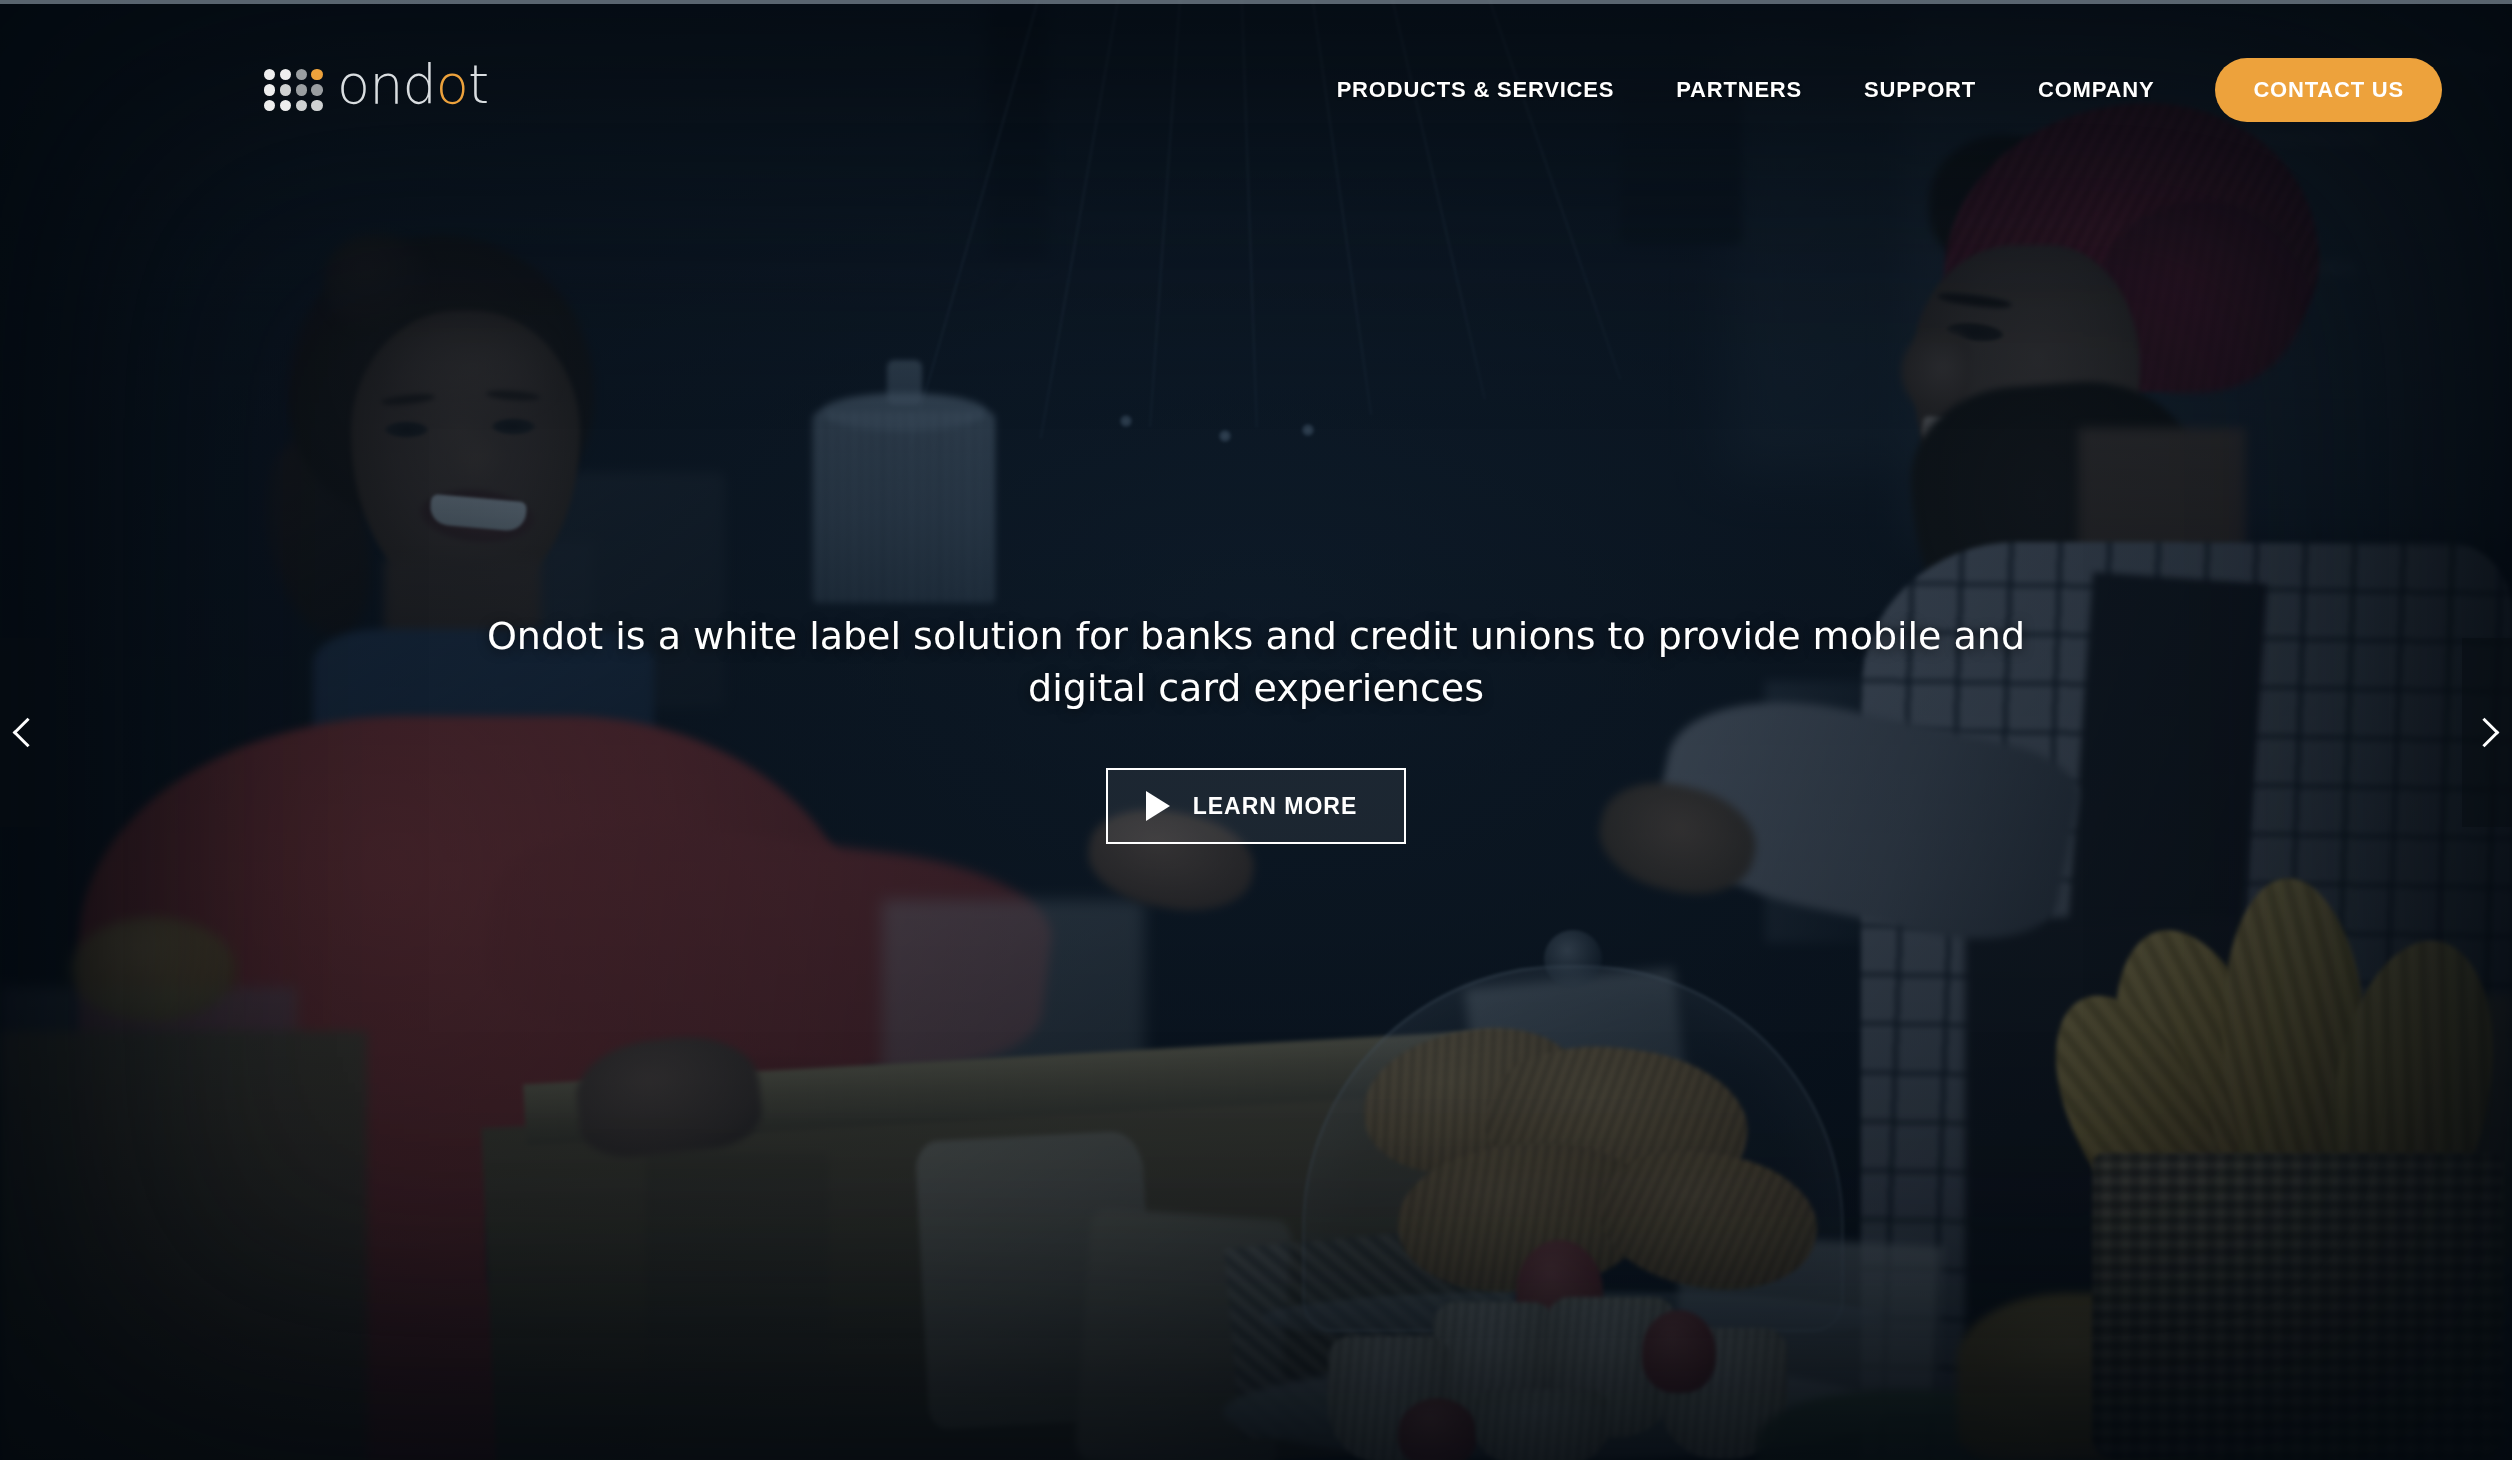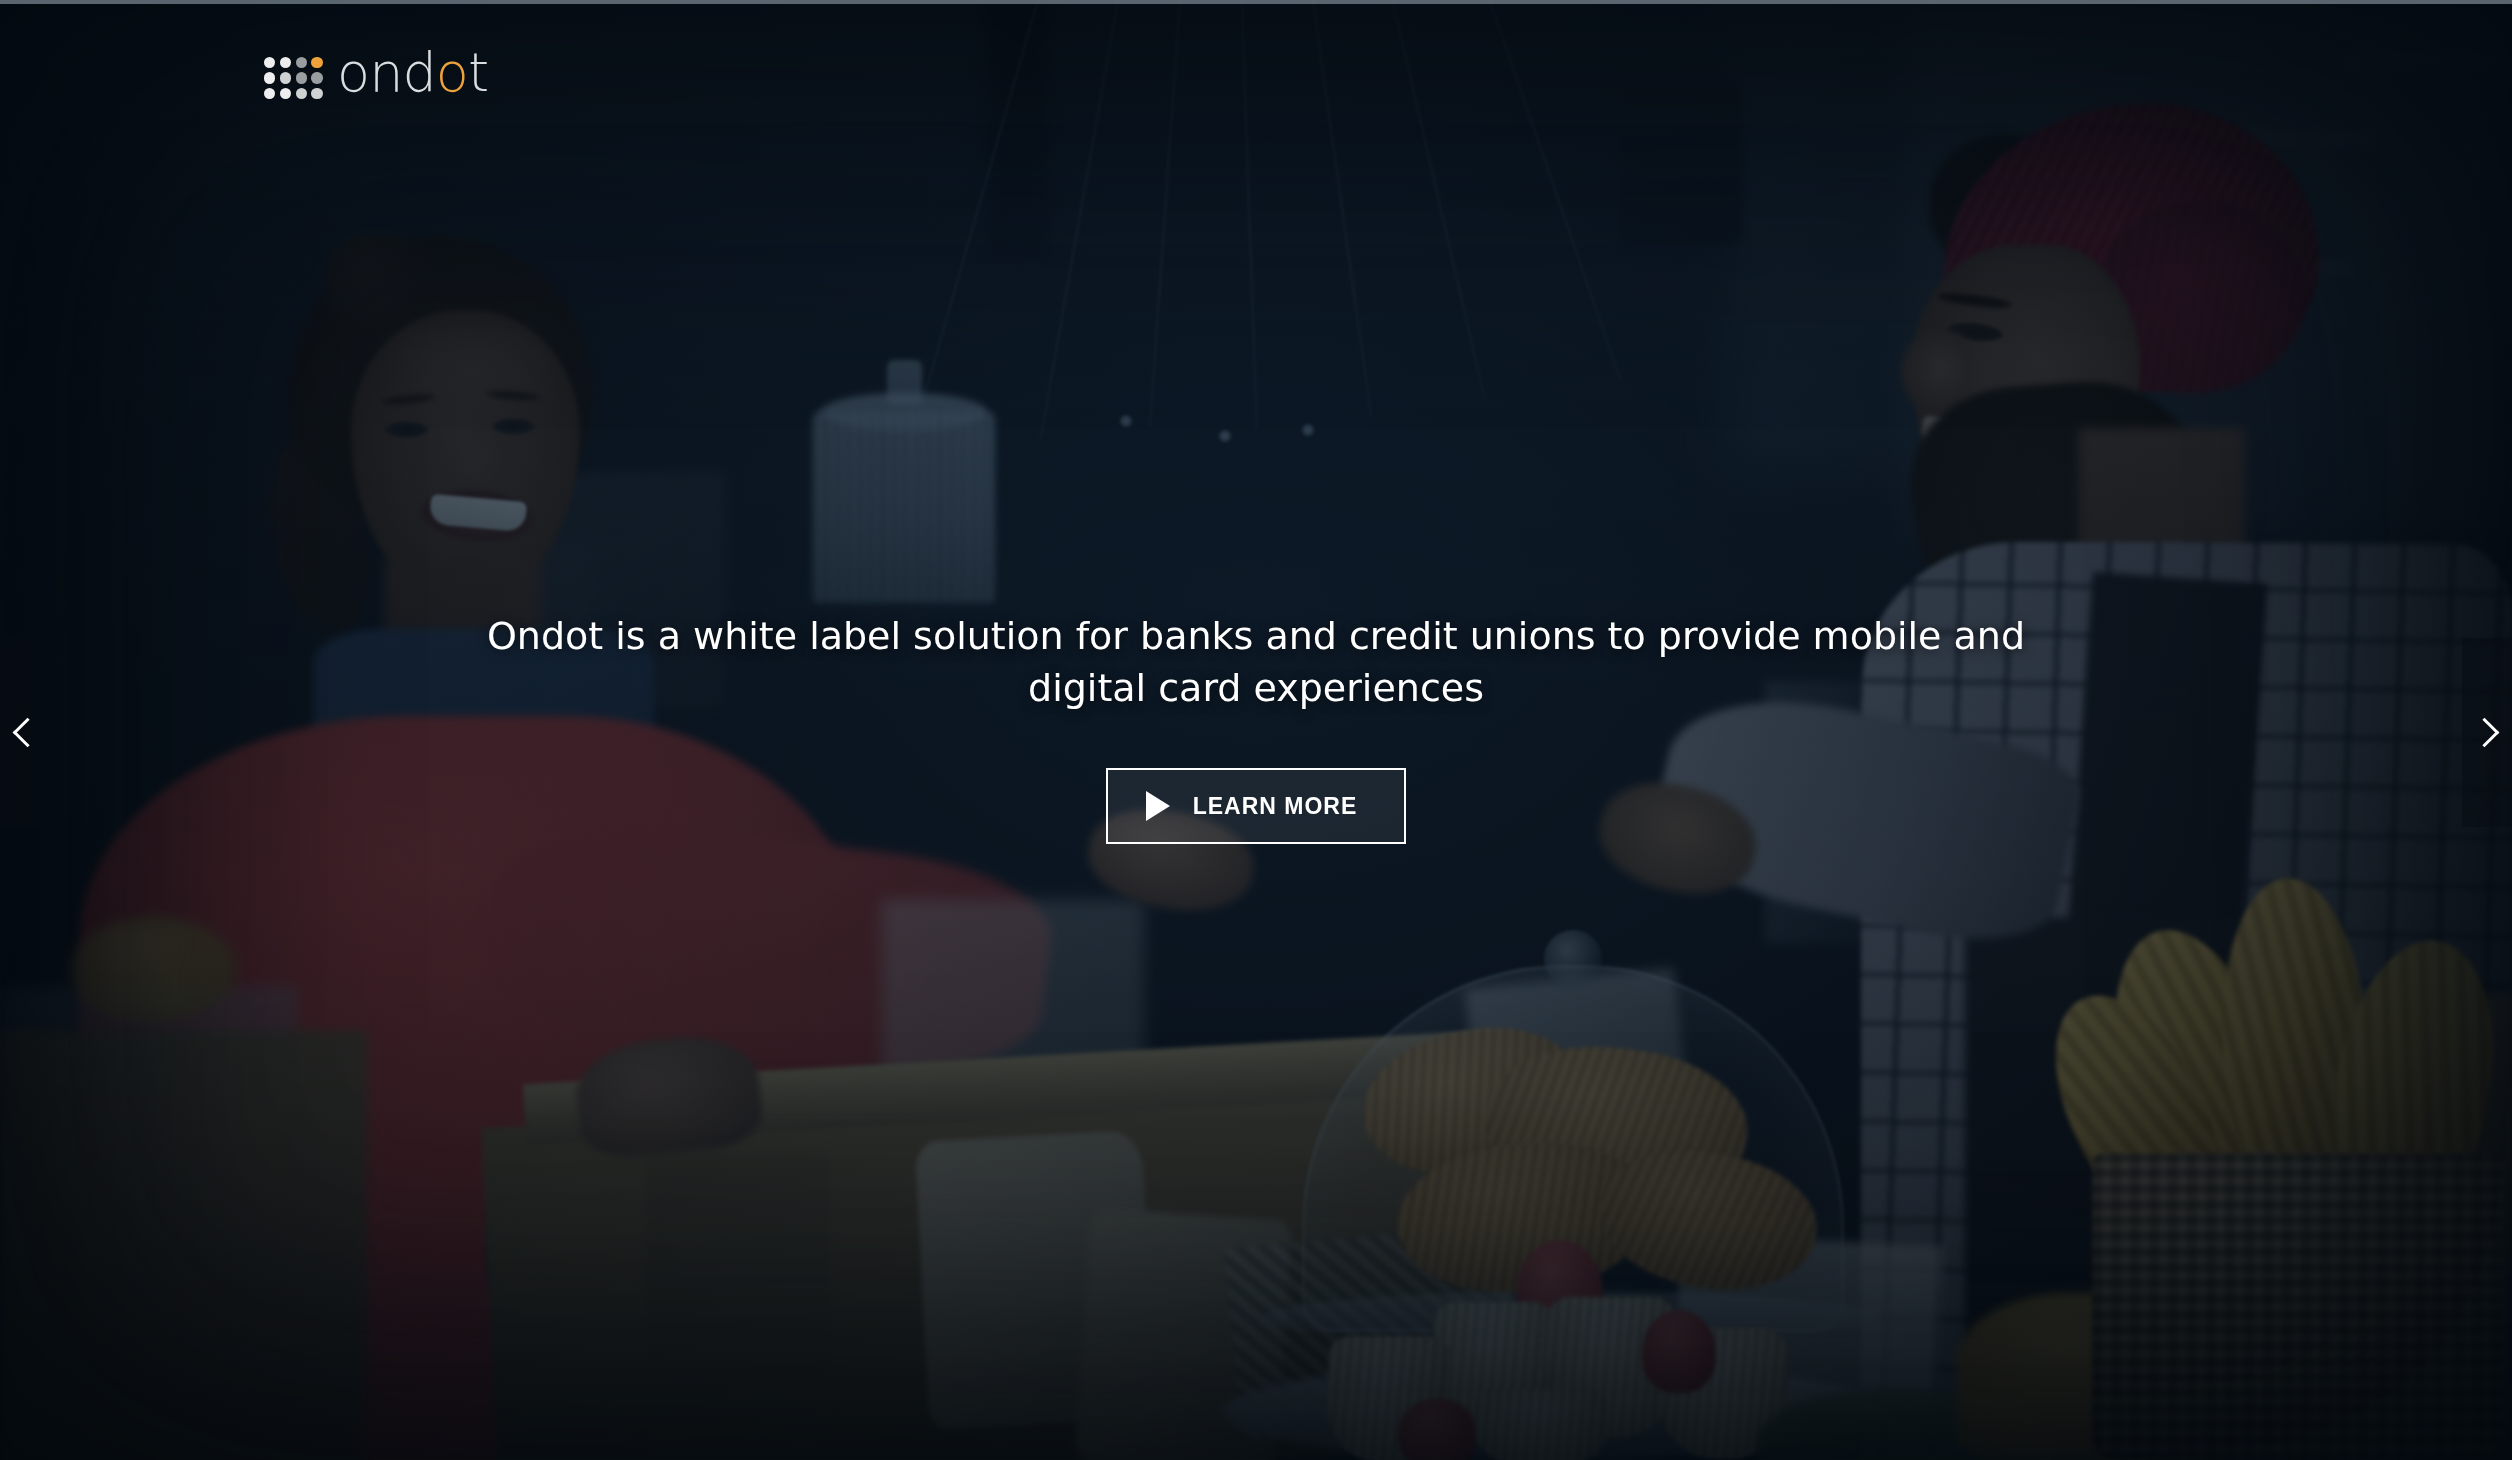--- a/index.html
+++ b/index.html
@@ -411,21 +411,21 @@
     position:absolute; inset:0;
     background:radial-gradient(ellipse at 50% 42%, rgba(24,54,86,.30) 0%, rgba(8,18,30,.55) 70%, rgba(4,10,18,.72) 100%);
   }
   .vignette{
     position:absolute; inset:0;
     box-shadow: inset 0 0 332px 122px rgba(3,8,14,.72);
   }
 
   
   .header{
-    position:absolute; left:0; top:4px; width:2512px; height:148px; z-index:30;
+    position:absolute; left:0; top:16px; width:2512px; height:148px; z-index:30;
     display:flex; align-items:center;
   }
   .logo{
     position:absolute; left:264px; top:45px; display:flex; align-items:center; gap:19px;
     cursor:pointer;
   }
   .dotgrid{ display:grid; grid-template-columns:repeat(4,1fr); grid-template-rows:repeat(3,1fr);
     gap:4.4px; width:54px; height:39px; }
   .dotgrid i{ display:block; width:11.4px; height:11.4px; border-radius:50%; background:#e8e8e8; }
   .dotgrid i.g1{ background:#eeeeee; }
@@ -626,20 +626,27 @@
           <i class="g3"></i>
           <i class="g3"></i>
         <i class="g1"></i>
           <i class="g1"></i>
           <i class="g2"></i>
           <i class="g2"></i>
       </span>
       <span class="wordmark"><span>ond</span><span class="o2">o</span><span>t</span></span>
     </div>
 
+    <nav class="nav">
+      <a href="#">PRODUCTS &amp; SERVICES</a>
+      <a href="#">PARTNERS</a>
+      <a href="#">SUPPORT</a>
+      <a href="#">COMPANY</a>
+      <button class="cta">CONTACT US</button>
+    </nav>
   </header>
 
   <div class="hero">
     <p class="hero-sub">Ondot is a white label solution for banks and credit unions to provide mobile and digital card experiences</p>
     <button class="learn">
       <span class="play"></span>
       <span>LEARN MORE</span>
     </button>
   </div>
 

